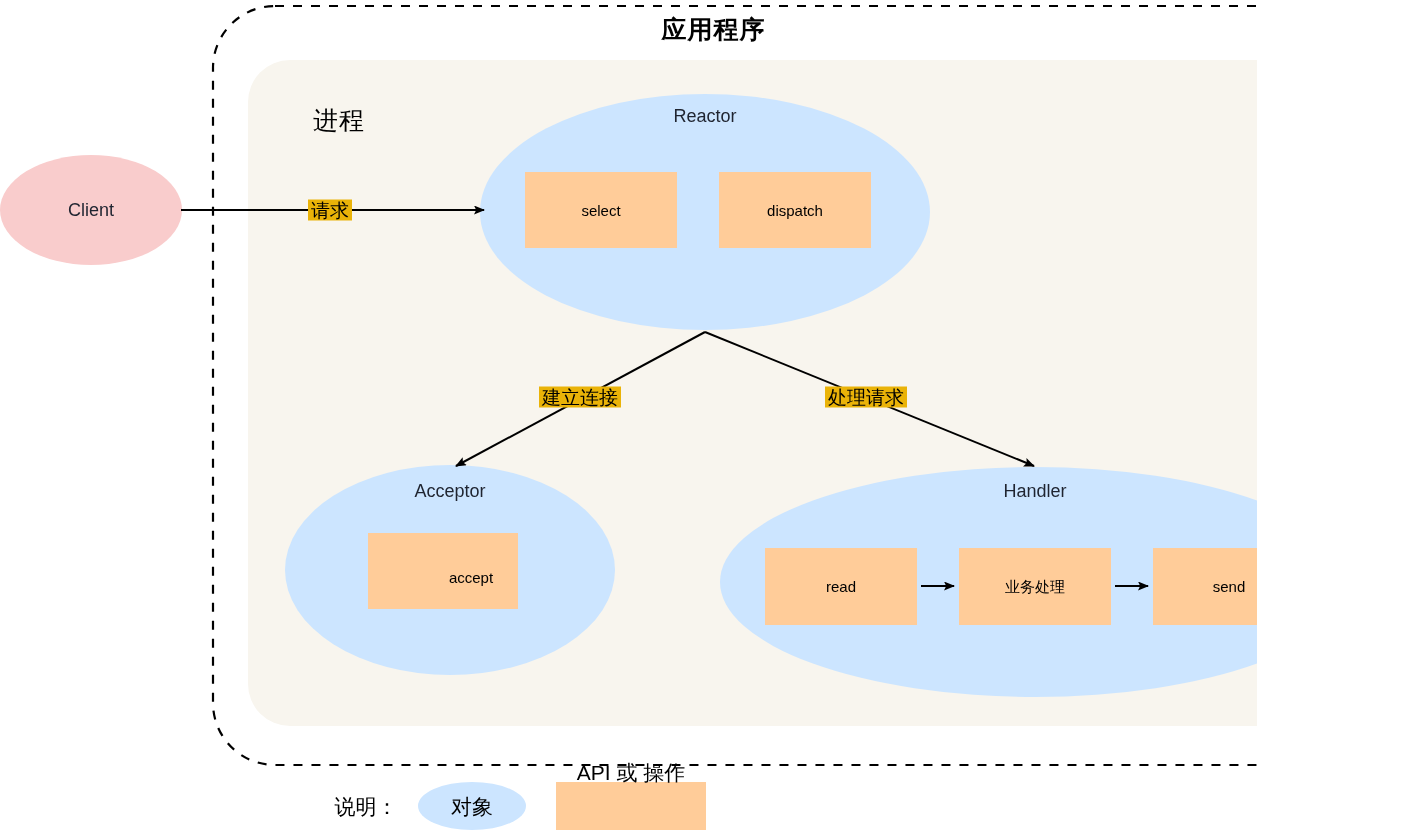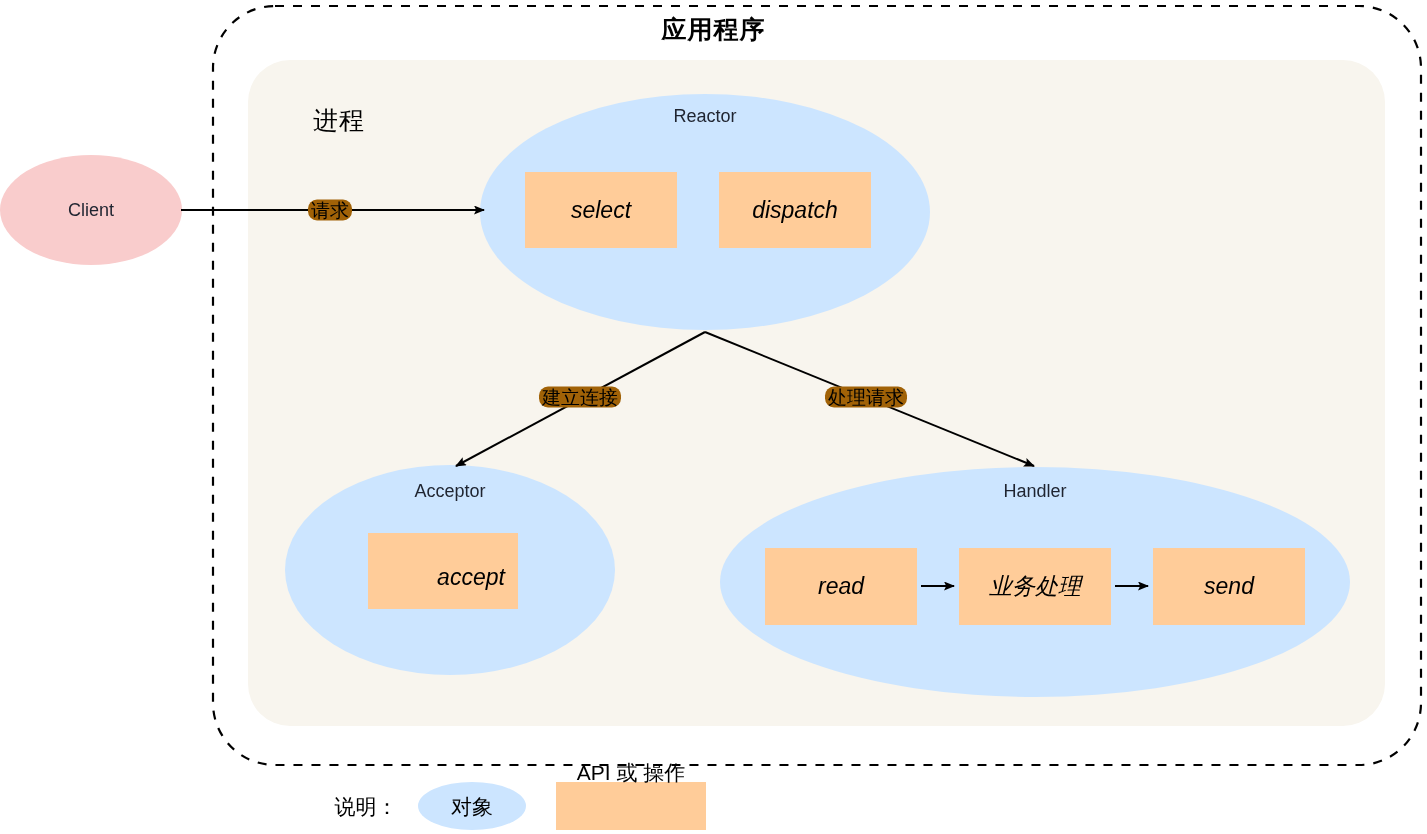--- a/index.html
+++ b/index.html
@@ -5,21 +5,21 @@
   html, body {
     margin: 0;
     padding: 0;
     background: #ffffff;
   }
   body {
     font-family: "Liberation Sans", "DejaVu Sans", sans-serif;
   }
   #stage {
     position: relative;
-    width: 1427px;
+    width: 1257px;
     height: 834px;
     background: #ffffff;
     overflow: hidden;
   }
   #svg-layer {
     position: absolute;
     left: 0;
     top: 0;
     width: 1427px;
     height: 834px;
@@ -45,32 +45,30 @@
     font-size: 25px;
     font-weight: normal;
     letter-spacing: 1px;
   }
   .ellipse-name {
     font-size: 18px;
     color: #1f2430;
     text-align: left;
   }
   .box-label {
-    font-size: 23px;
+    font-size: 15px;
     color: #000000;
     text-align: center;
-    font-style: italic;
   }
   .edge-label {
     font-size: 19px;
     color: #000000;
-    background: #a16207;
+    background: #eab308;
     padding: 1px 3px;
     text-align: center;
-    border-radius: 9px;
   }
   .legend-text {
     font-size: 21px;
     color: #000000;
   }
   .legend-shape-label {
     font-size: 21px;
     color: #000000;
     text-align: center;
   }

